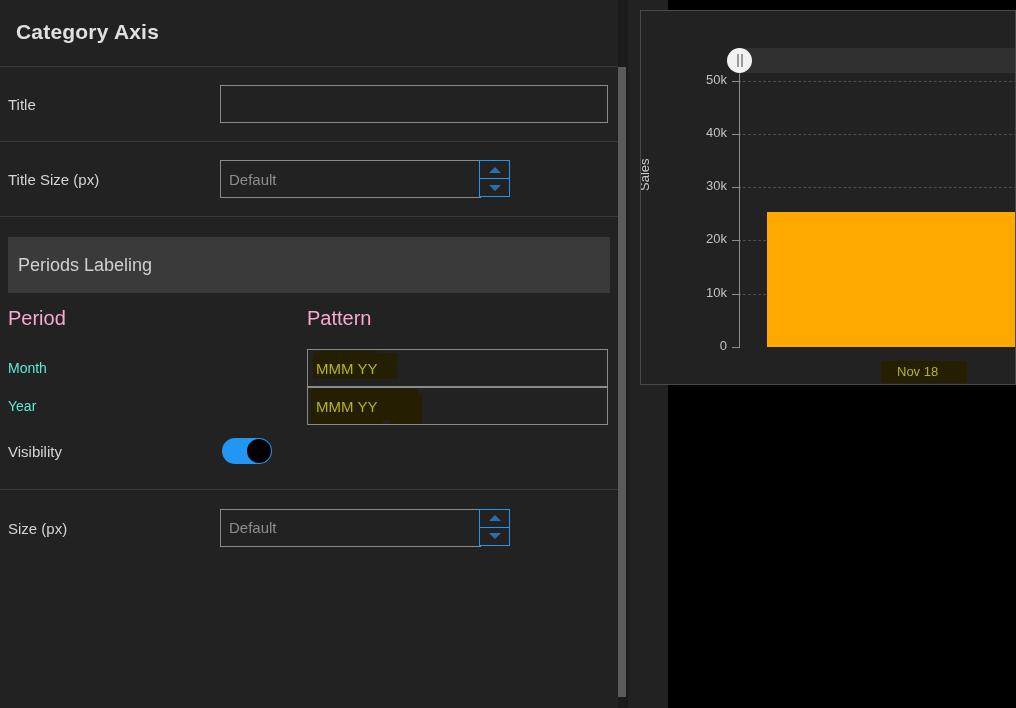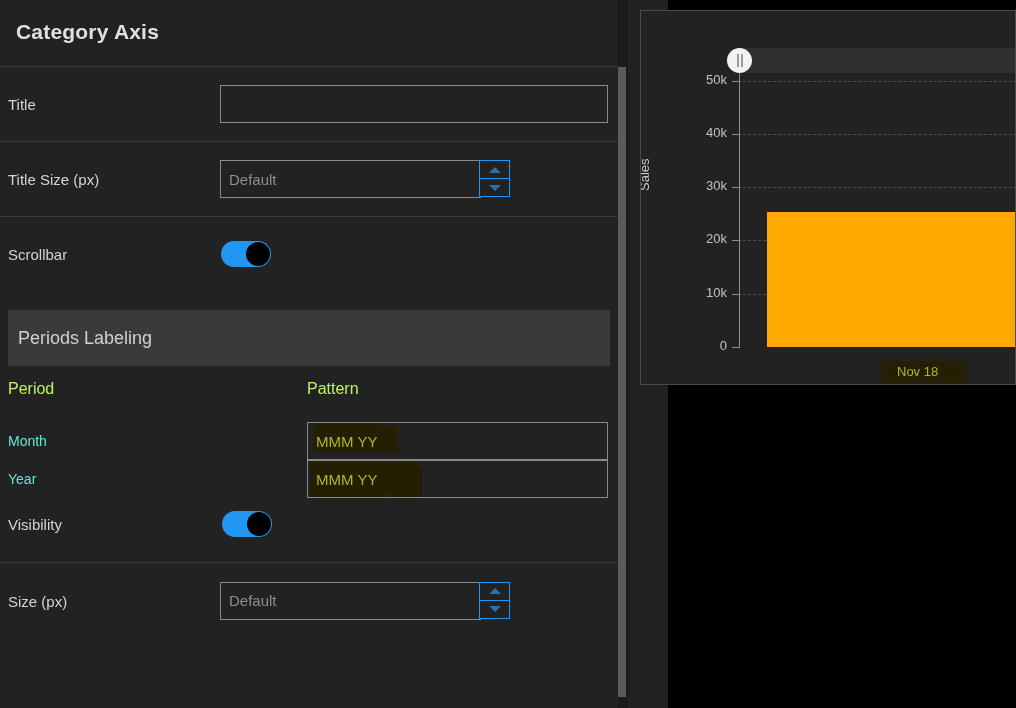--- a/index.html
+++ b/index.html
@@ -140,21 +140,21 @@
     font-size: 18px; color: #d0d0d0;
   }
 
   
   .periods {
     position: relative;
     height: 120px;
   }
   .col-head {
     position: absolute; top: 14px;
-    font-size: 16px; color: #bef264;
+    font-size: 20px; color: #f9a8d4;
   }
   .col-head.period { left: 8px; }
   .col-head.pattern { left: 307px; }
   .prow {
     position: absolute;
     height: 38px;
     left: 0; right: 0;
   }
   .prow-label {
     position: absolute; left: 8px; top: 50%;
@@ -313,26 +313,20 @@
             <div class="spin-btn">
               <span class="tri tri-up"></span>
             </div>
             <div class="spin-btn">
               <span class="tri tri-down"></span>
             </div>
           </div>
         </div>
       </div>
 
-      <div class="row no-border" style="height:73px;">
-        <div class="row-label">Scrollbar</div>
-        <div class="toggle">
-          <div class="toggle-knob"></div>
-        </div>
-      </div>
 
       <div class="section-band" style="margin-top:20px;">
         <div class="section-band-title">Periods Labeling</div>
       </div>
 
       <div class="periods">
         <div class="col-head period">Period</div>
         <div class="col-head pattern">Pattern</div>
 
         <div class="prow" style="top:56px;">

